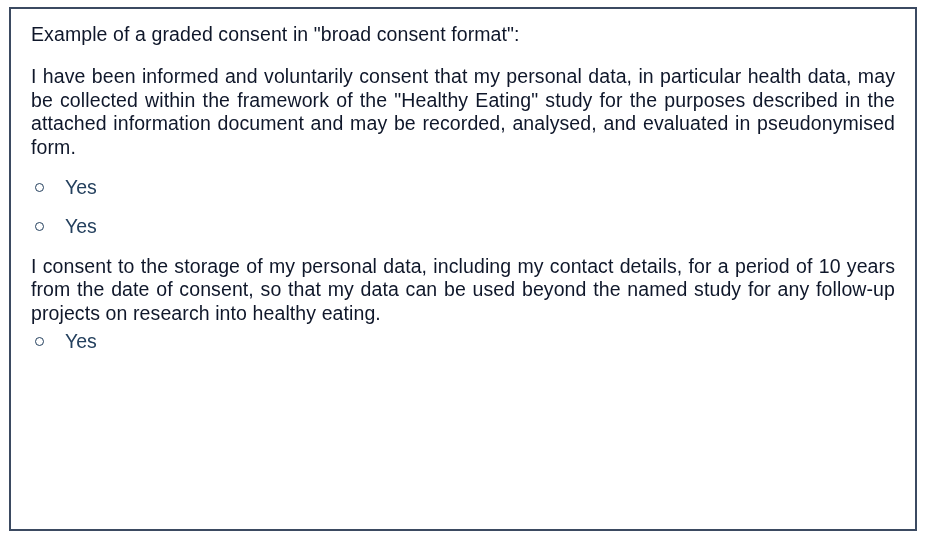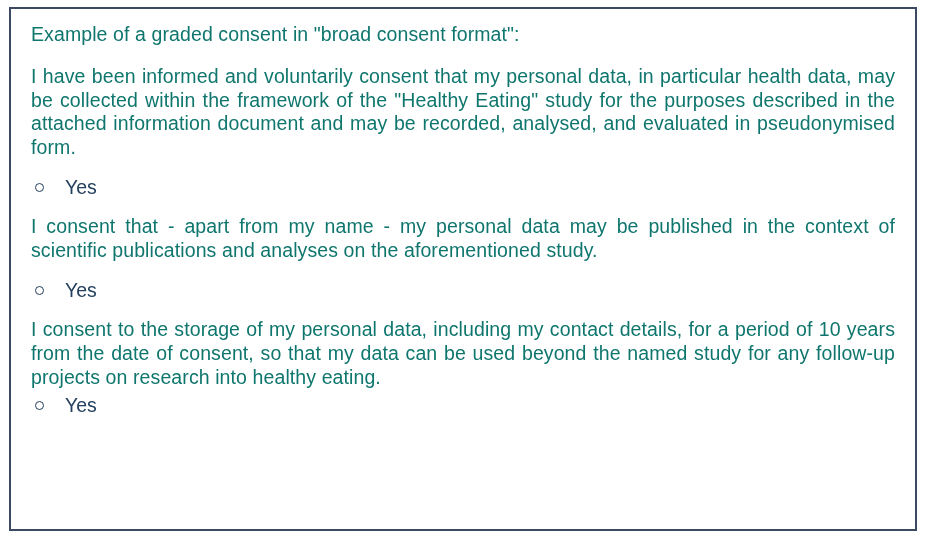--- a/index.html
+++ b/index.html
@@ -18,21 +18,21 @@
     left: 9px;
     top: 7px;
     width: 908px;
     height: 524px;
     border: 2px solid #3b4a61;
     background: #ffffff;
     padding: 14px 20px 10px 20px;
     overflow: hidden;
   }
   .para {
-    color: #0f766e;
+    color: #0f172a;
     font-size: 19.5px;
     line-height: 1.22;
     text-align: justify;
     margin: 0 0 16px 0;
     letter-spacing: 0.1px;
   }
   .para.heading {
     text-align: left;
     margin-bottom: 18px;
   }
@@ -70,21 +70,20 @@
 <div class="doc-frame">
 
   <p class="para heading">Example of a graded consent in "broad consent format":</p>
 
   <p class="para">I have been informed and voluntarily consent that my personal data, in particular health data, may be collected within the framework of the "Healthy Eating" study for the purposes described in the attached information document and may be recorded, analysed, and evaluated in pseudonymised form.</p>
   <div class="option-row">
     <span class="bullet-circle"></span>
     <span class="option-label">Yes</span>
   </div>
 
-  <p class="para">I consent that - apart from my name - my personal data may be published in the context of scientific publications and analyses on the aforementioned study.</p>
   <div class="option-row">
     <span class="bullet-circle"></span>
     <span class="option-label">Yes</span>
   </div>
 
   <p class="para last">I consent to the storage of my personal data, including my contact details, for a period of 10 years from the date of consent, so that my data can be used beyond the named study for any follow-up projects on research into healthy eating.</p>
   <div class="option-row last">
     <span class="bullet-circle"></span>
     <span class="option-label">Yes</span>
   </div>

